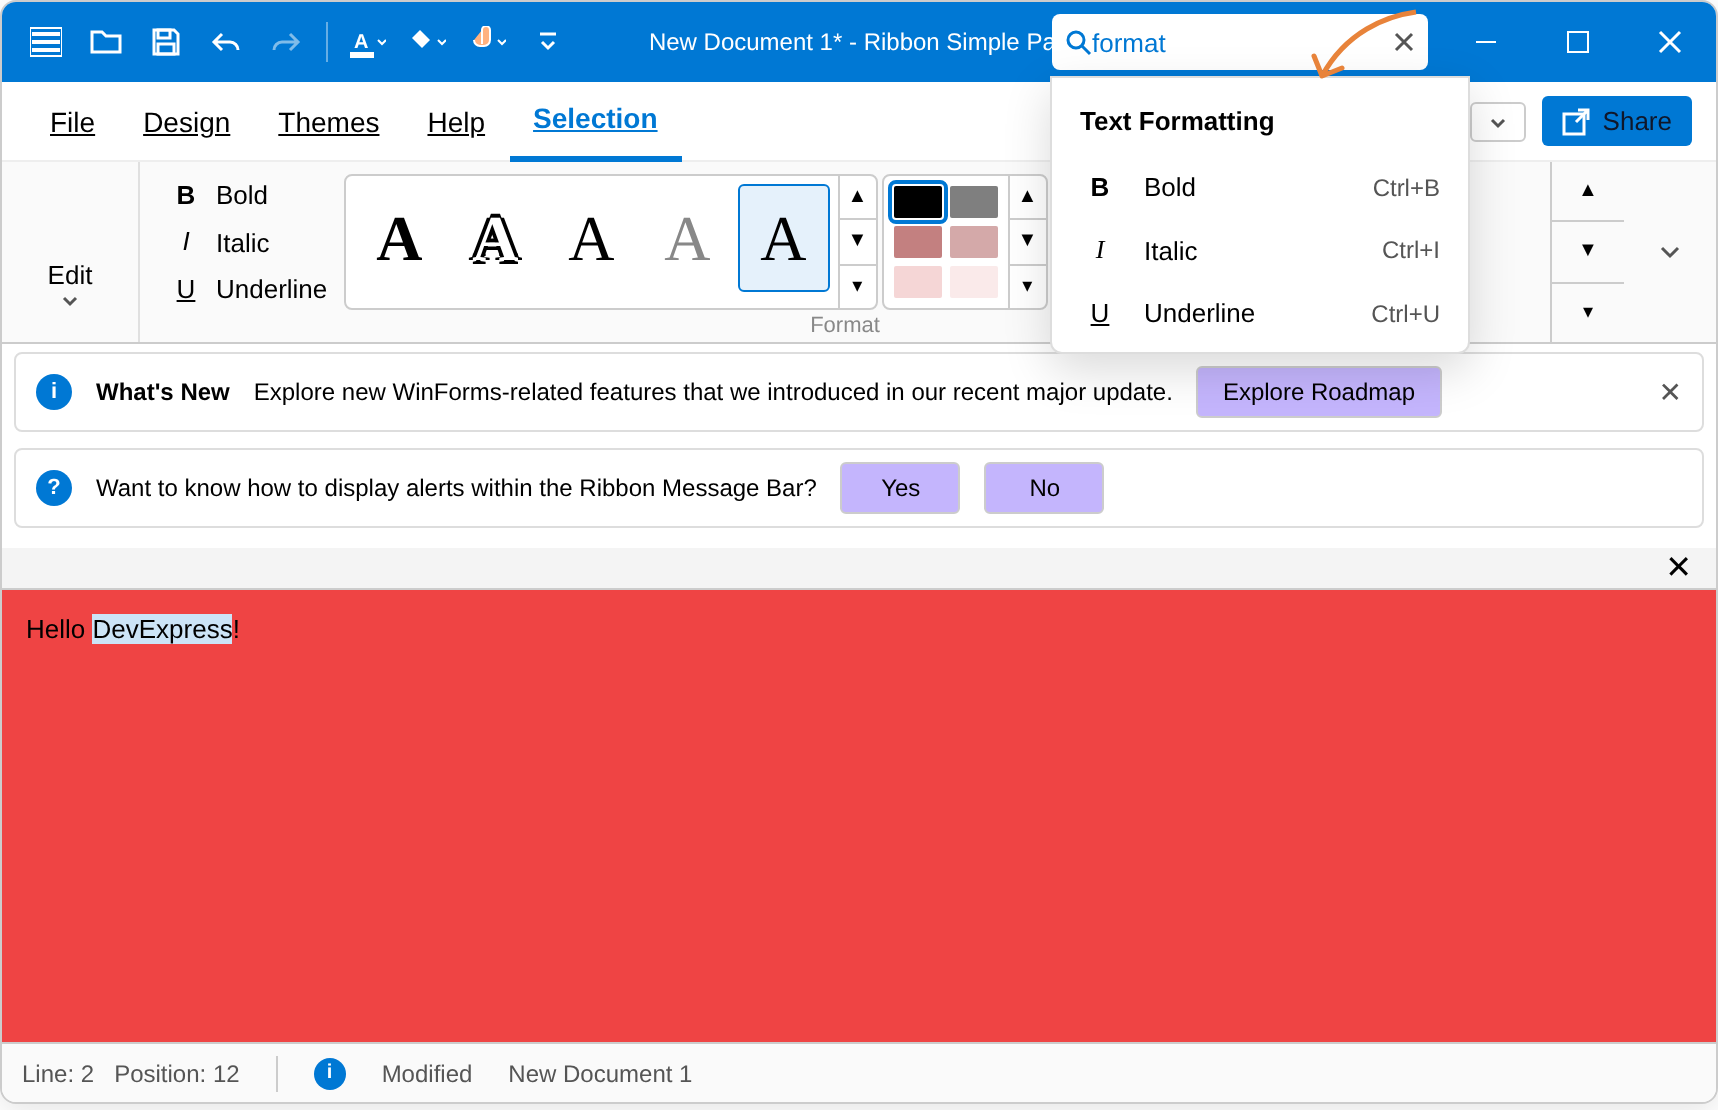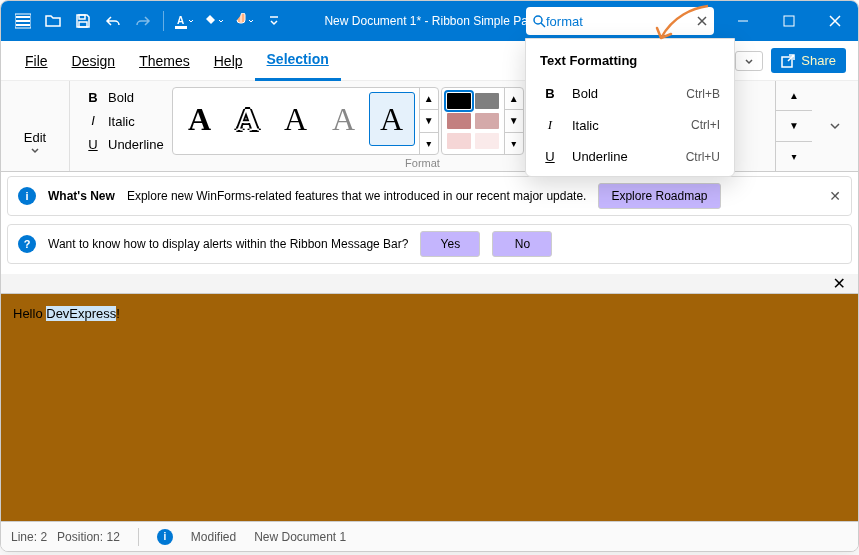--- a/index.html
+++ b/index.html
@@ -29,21 +29,21 @@
   
   
   .annot-arrow { position: absolute; top: 2px; left: 653px; z-index: 200; pointer-events: none; }
   
   
   .tab-row { display: flex; align-items: center; height: 40px; padding: 0 12px; border-bottom: 1px solid #eee; position: relative; }
   .tab { padding: 0 12px; font-size: 14px; cursor: pointer; height: 40px; display: flex; align-items: center; text-decoration: underline; }
   .tab.active { color: #0078d4; font-weight: 600; border-bottom: 3px solid #0078d4; }
   .tab-right { margin-left: auto; display: flex; align-items: center; gap: 8px; }
   .dropdown-only { border: 1px solid #ccc; border-radius: 3px; padding: 4px 8px; cursor: pointer; display: flex; align-items: center; }
-  .share-btn { background: #0078d4; color: #fef9c3; border-radius: 3px; padding: 5px 10px; display: flex; align-items: center; gap: 6px; font-size: 13px; cursor: pointer; }
+  .share-btn { background: #0078d4; color: #0f172a; border-radius: 3px; padding: 5px 10px; display: flex; align-items: center; gap: 6px; font-size: 13px; cursor: pointer; }
   
   
   .ribbon { display: flex; border-bottom: 1px solid #ccc; background: #fafafa; }
   .ribbon-left-group { display: flex; flex: 1; }
   .ribbon-group { padding: 6px 10px 2px; display: flex; flex-direction: column; }
   .ribbon-group-content { display: flex; gap: 2px; flex: 1; align-items: stretch; }
   .ribbon-group-label { text-align: center; font-size: 11px; color: #888; padding-top: 2px; }
   .edit-btn { display: flex; flex-direction: column; align-items: center; justify-content: flex-end; width: 48px; font-size: 13px; cursor: pointer; }
   .font-style-list { display: flex; flex-direction: column; gap: 2px; justify-content: center; }
   .fs-item { display: flex; align-items: center; gap: 8px; padding: 3px 6px; font-size: 13px; cursor: pointer; }
@@ -69,21 +69,21 @@
   .msg-icon { width: 18px; height: 18px; border-radius: 50%; background: #0078d4; color: #fff; display: flex; align-items: center; justify-content: center; font-size: 11px; font-weight: bold; }
   .msg-btn { border: 1px solid #ccc; padding: 5px 12px; border-radius: 3px; font-size: 12px; cursor: pointer; background: #c4b5fd; }
   .msg-close { margin-left: auto; cursor: pointer; font-size: 14px; color: #555; }
   
   
   .doc-tabs { display: flex; align-items: center; border-bottom: 1px solid #ccc; background: #f4f4f4; padding: 0 6px; margin-top: 6px; }
   .doc-tab { background: #fff; border: 1px solid #ccc; border-bottom: none; border-radius: 4px 4px 0 0; padding: 5px 12px; font-size: 12px; position: relative; top: 1px; }
   .doc-tab-close { margin-left: auto; cursor: pointer; font-size: 16px; padding: 0 6px; }
   
   
-  .doc-area { flex: 1; padding: 12px; font-size: 13px; background: #a16207; }
+  .doc-area { flex: 1; padding: 12px; font-size: 13px; background: #ef4444; }
   .sel { background: #cce4f7; }
   
   
   .statusbar { height: 30px; border-top: 1px solid #ccc; display: flex; align-items: center; font-size: 12px; color: #555; padding: 0 10px; gap: 18px; background: #fafafa; }
   .sb-sep { width: 1px; height: 18px; background: #ccc; }
   .sb-info { width: 16px; height: 16px; border-radius: 50%; background: #0078d4; color: #fff; display: flex; align-items: center; justify-content: center; font-size: 10px; font-weight: bold; }
 </style>
 </head>
 <body>
 

